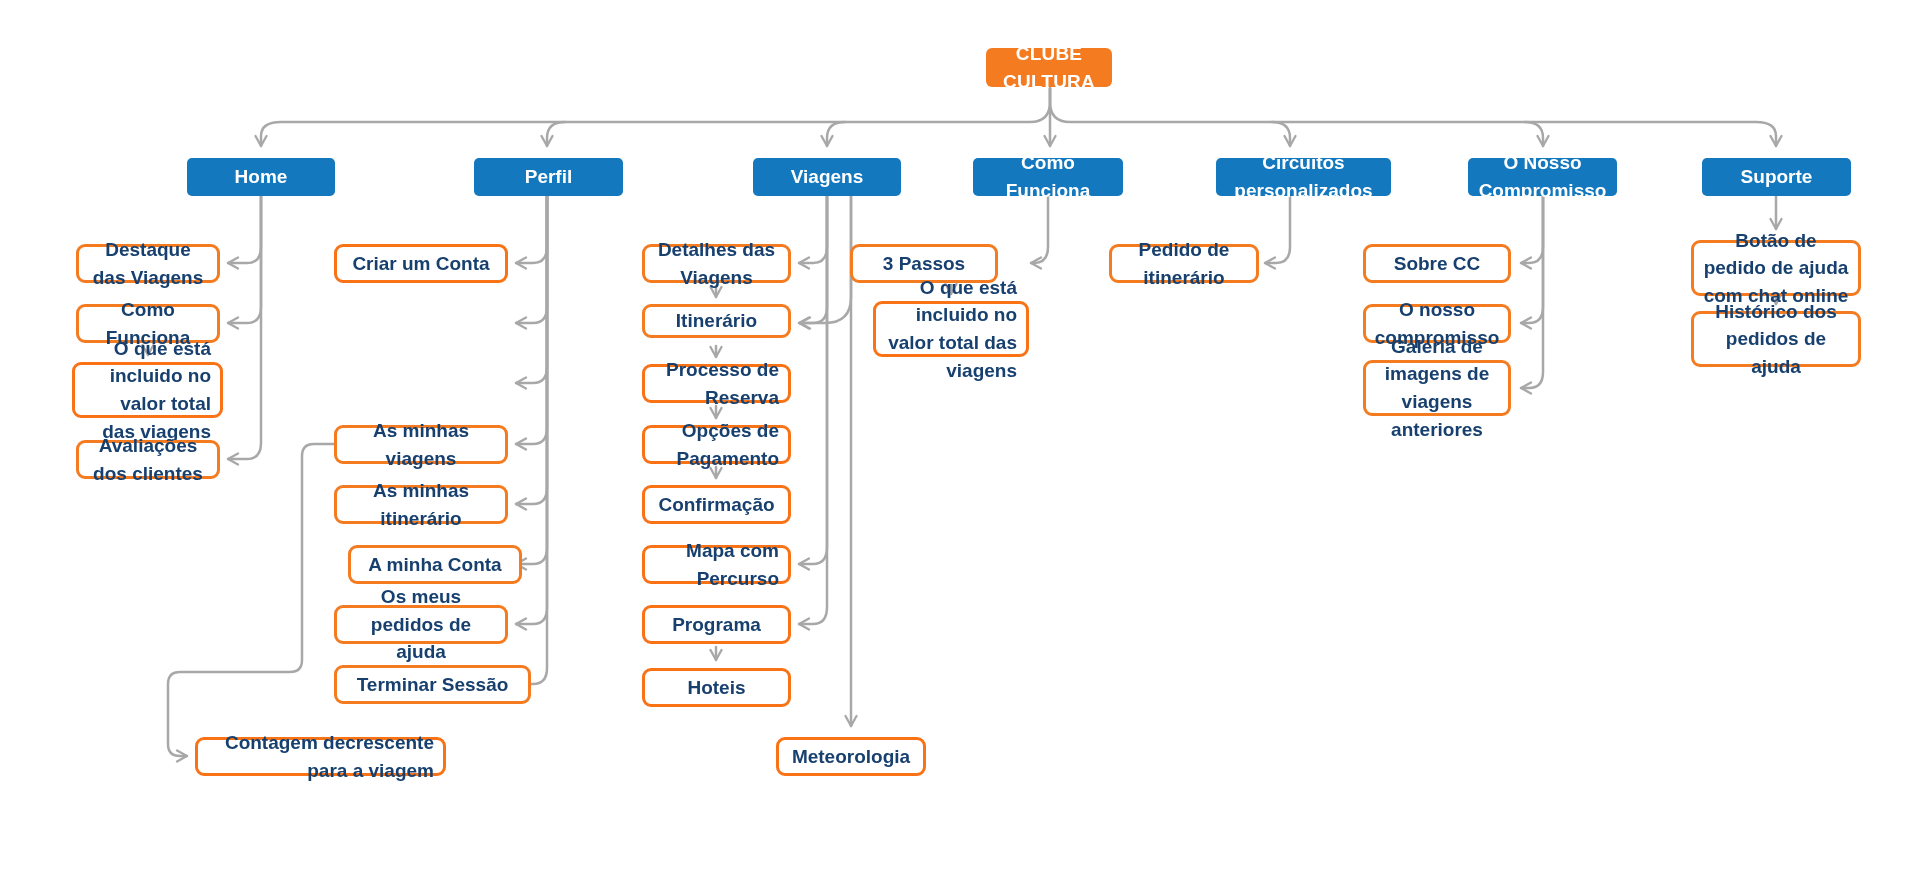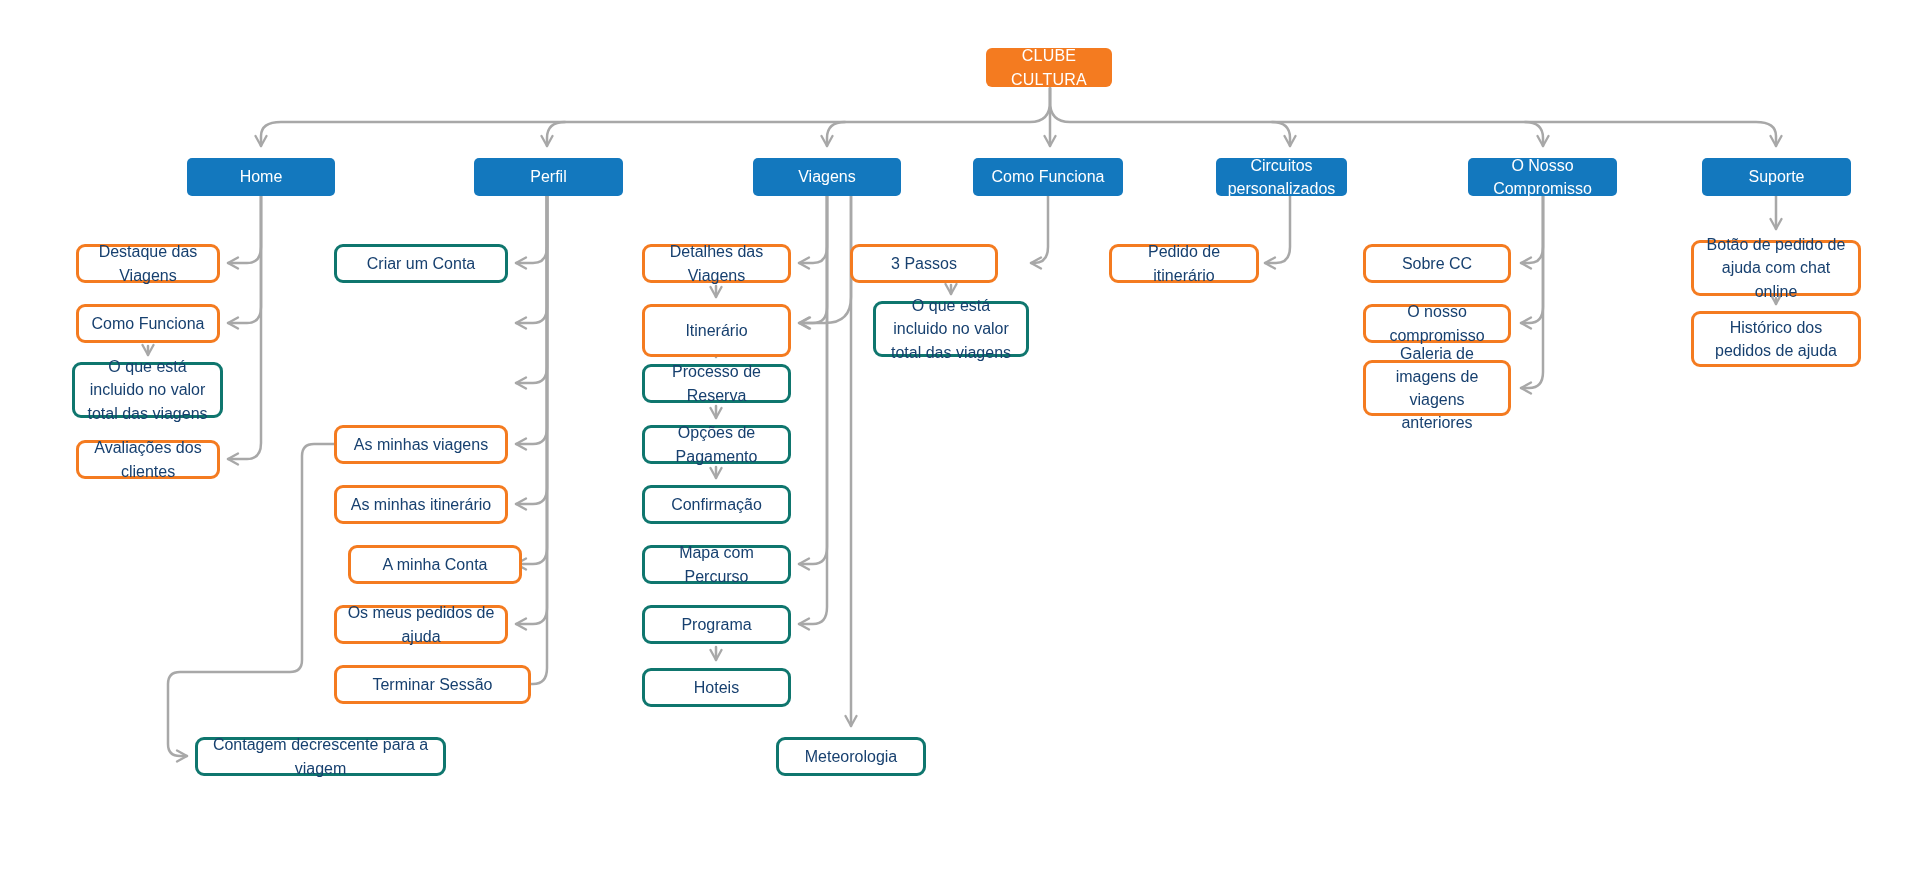--- a/index.html
+++ b/index.html
@@ -4,24 +4,24 @@
 <style>
   html,body{margin:0;padding:0;background:#ffffff;}
   .canvas{
     position:relative;width:1920px;height:870px;background:#ffffff;
     font-family:"Liberation Sans",sans-serif;overflow:hidden;
   }
   .wires{position:absolute;left:0;top:0;width:1920px;height:870px;}
   .node{
     position:absolute;box-sizing:border-box;display:flex;align-items:center;justify-content:center;
     text-align:center;background:#ffffff;border-radius:9px;
-    font-size:16px;font-weight:400;color:#17406F;line-height:1.45;padding:2px 9px;
+    font-size:19px;font-weight:700;color:#17406F;line-height:1.45;padding:2px 9px;
   }
   .orange{border:3px solid #F47B20;}
-  .navy{border:3px solid #0f766e;}
+  .navy{border:3px solid #f97316;text-align:right;}
   .l2{background:#1378BE;color:#ffffff;border:none;border-radius:5px;}
   .root{background:#F47B20;color:#ffffff;border:none;border-radius:6px;letter-spacing:.2px;}
 </style>
 </head>
 <body>
 
 <div class="canvas">
 
   <svg class="wires" width="1920" height="870" viewBox="0 0 1920 870">
     <defs>
@@ -95,39 +95,39 @@
       </g>
     </g>
   </svg>
 
   <div class="node root" style="left:986px;top:48px;width:126px;height:39px">CLUBE CULTURA</div>
 
   <div class="node l2" style="left:187px;top:158px;width:148px;height:38px">Home</div>
   <div class="node l2" style="left:474px;top:158px;width:149px;height:38px">Perfil</div>
   <div class="node l2" style="left:753px;top:158px;width:148px;height:38px">Viagens</div>
   <div class="node l2" style="left:973px;top:158px;width:150px;height:38px">Como Funciona</div>
-  <div class="node l2" style="left:1216px;top:158px;width:131px;height:38px">Circuitos personalizados</div>
+  <div class="node l2" style="left:1216px;top:158px;width:175px;height:38px">Circuitos personalizados</div>
   <div class="node l2" style="left:1468px;top:158px;width:149px;height:38px">O Nosso Compromisso</div>
   <div class="node l2" style="left:1702px;top:158px;width:149px;height:38px">Suporte</div>
 
   <div class="node orange" style="left:76px;top:244px;width:144px;height:39px">Destaque das Viagens</div>
   <div class="node orange" style="left:76px;top:304px;width:144px;height:39px">Como Funciona</div>
   <div class="node navy" style="left:72px;top:362px;width:151px;height:56px">O que está incluido no valor total das viagens</div>
   <div class="node orange" style="left:76px;top:440px;width:144px;height:39px">Avaliações dos clientes</div>
 
   <div class="node navy" style="left:334px;top:244px;width:174px;height:39px">Criar um Conta</div>
   <div class="node orange" style="left:334px;top:425px;width:174px;height:39px">As minhas viagens</div>
   <div class="node orange" style="left:334px;top:485px;width:174px;height:39px">As minhas itinerário</div>
   <div class="node orange" style="left:348px;top:545px;width:174px;height:39px">A minha Conta</div>
   <div class="node orange" style="left:334px;top:605px;width:174px;height:39px">Os meus pedidos de ajuda</div>
   <div class="node orange" style="left:334px;top:665px;width:197px;height:39px">Terminar Sessão</div>
   <div class="node navy" style="left:195px;top:737px;width:251px;height:39px">Contagem decrescente para a viagem</div>
 
   <div class="node orange" style="left:642px;top:244px;width:149px;height:39px">Detalhes das Viagens</div>
-  <div class="node orange" style="left:642px;top:304px;width:149px;height:53px">Itinerário</div>
+  <div class="node orange" style="left:642px;top:304px;width:149px;height:34px">Itinerário</div>
   <div class="node navy" style="left:642px;top:364px;width:149px;height:39px">Processo de Reserva</div>
   <div class="node navy" style="left:642px;top:425px;width:149px;height:39px">Opções de Pagamento</div>
   <div class="node navy" style="left:642px;top:485px;width:149px;height:39px">Confirmação</div>
   <div class="node navy" style="left:642px;top:545px;width:149px;height:39px">Mapa com Percurso</div>
   <div class="node navy" style="left:642px;top:605px;width:149px;height:39px">Programa</div>
   <div class="node navy" style="left:642px;top:668px;width:149px;height:39px">Hoteis</div>
   <div class="node navy" style="left:776px;top:737px;width:150px;height:39px">Meteorologia</div>
 
   <div class="node orange" style="left:850px;top:244px;width:148px;height:39px">3 Passos</div>
   <div class="node navy" style="left:873px;top:301px;width:156px;height:56px">O que está incluido no valor total das viagens</div>

